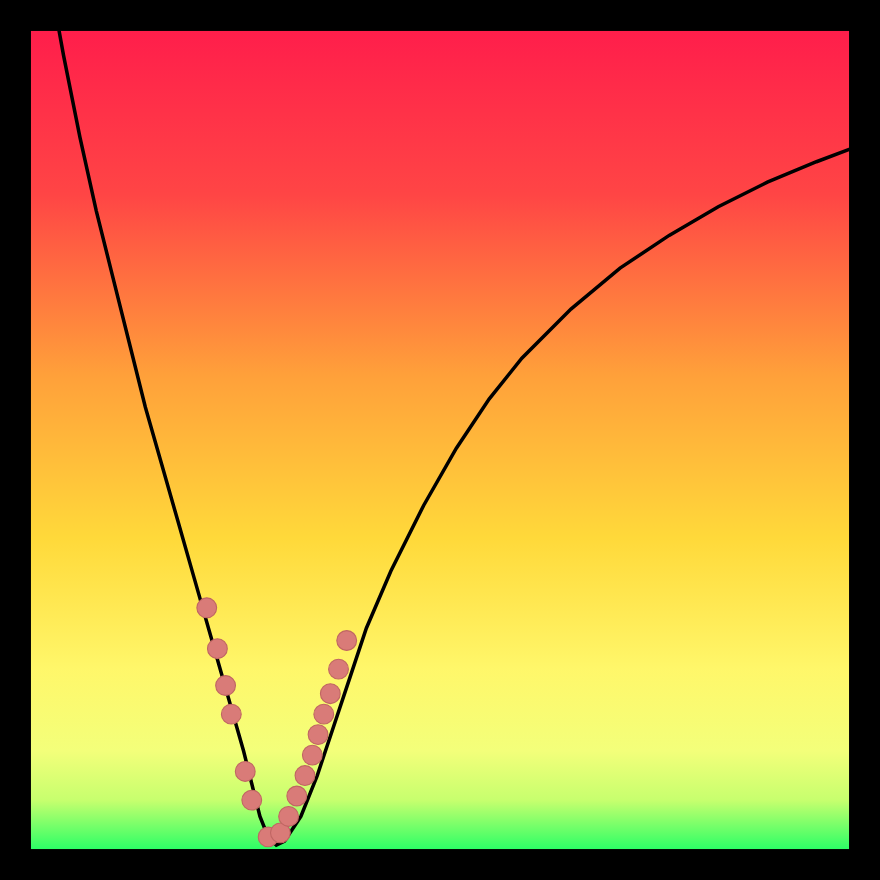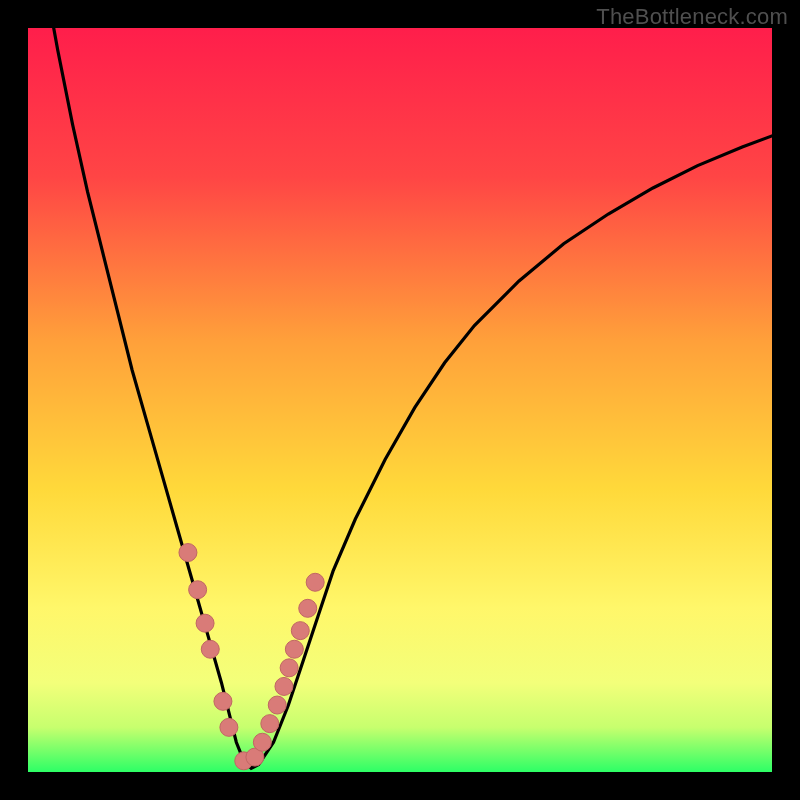--- a/index.html
+++ b/index.html
@@ -81,14 +81,13 @@
         <circle cx="255.94" cy="658.44" r="9" fill="#d97b78" stroke="#c06663" stroke-width="1"></circle>
         <circle cx="261.14" cy="639.84" r="9" fill="#d97b78" stroke="#c06663" stroke-width="1"></circle>
         <circle cx="266.35" cy="621.24" r="9" fill="#d97b78" stroke="#c06663" stroke-width="1"></circle>
         <circle cx="272.30" cy="602.64" r="9" fill="#d97b78" stroke="#c06663" stroke-width="1"></circle>
         <circle cx="279.74" cy="580.32" r="9" fill="#d97b78" stroke="#c06663" stroke-width="1"></circle>
         <circle cx="287.18" cy="554.28" r="9" fill="#d97b78" stroke="#c06663" stroke-width="1"></circle>
       </svg>
 
   </div>
 
-  <div class="watermark">TheBottleneck.com</div>
 </div>
 
 </body></html>

